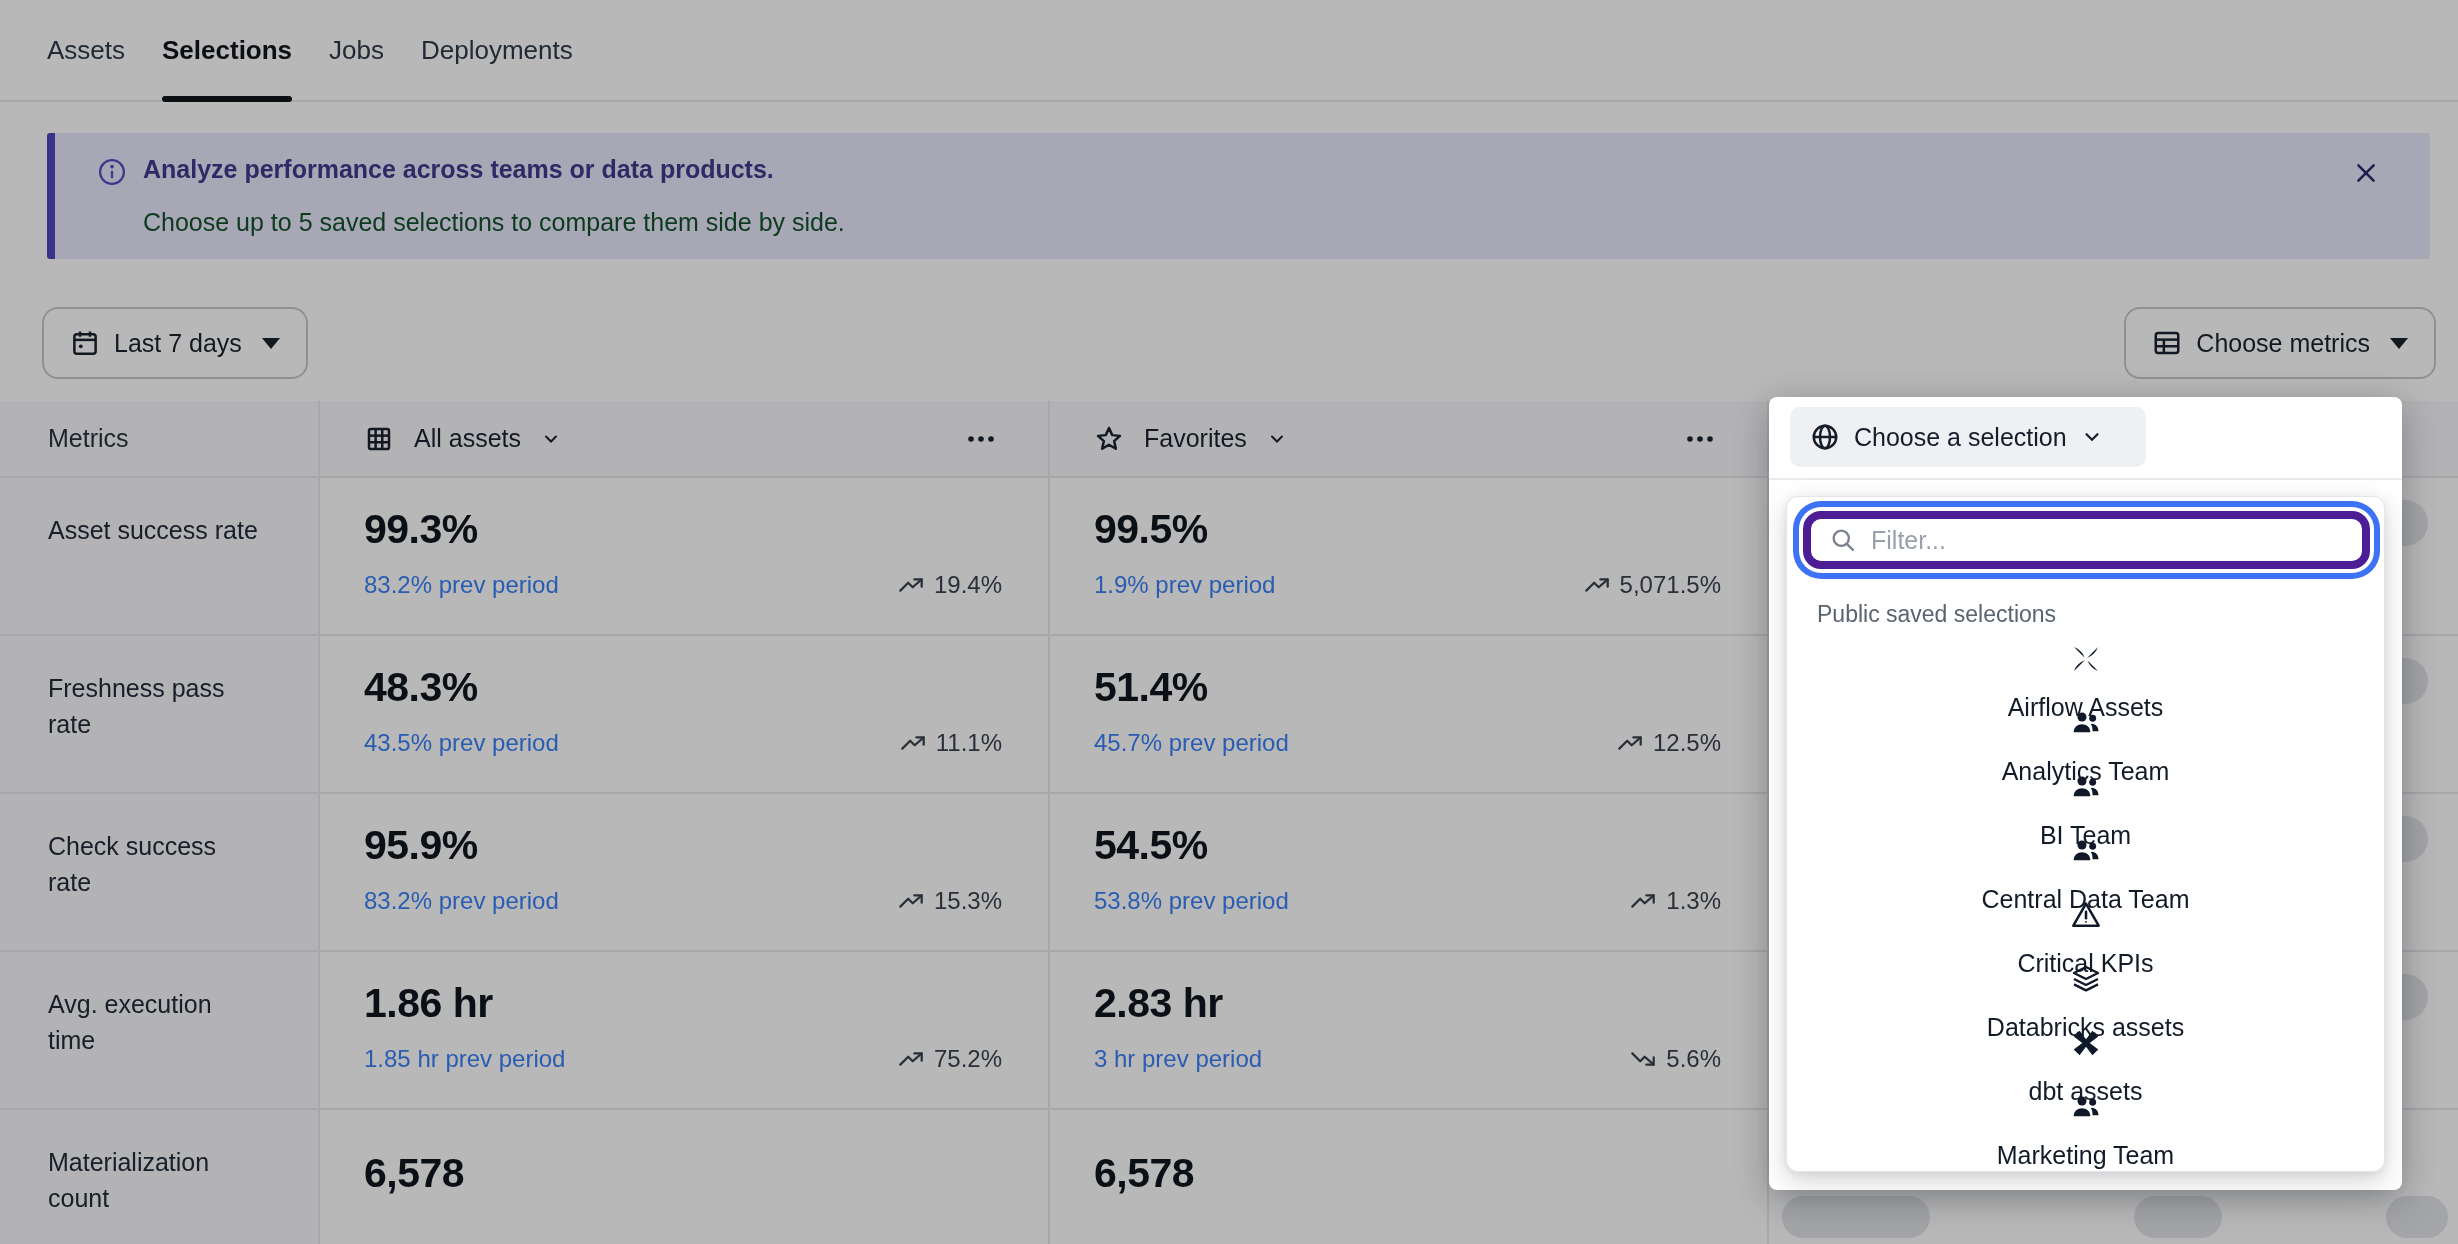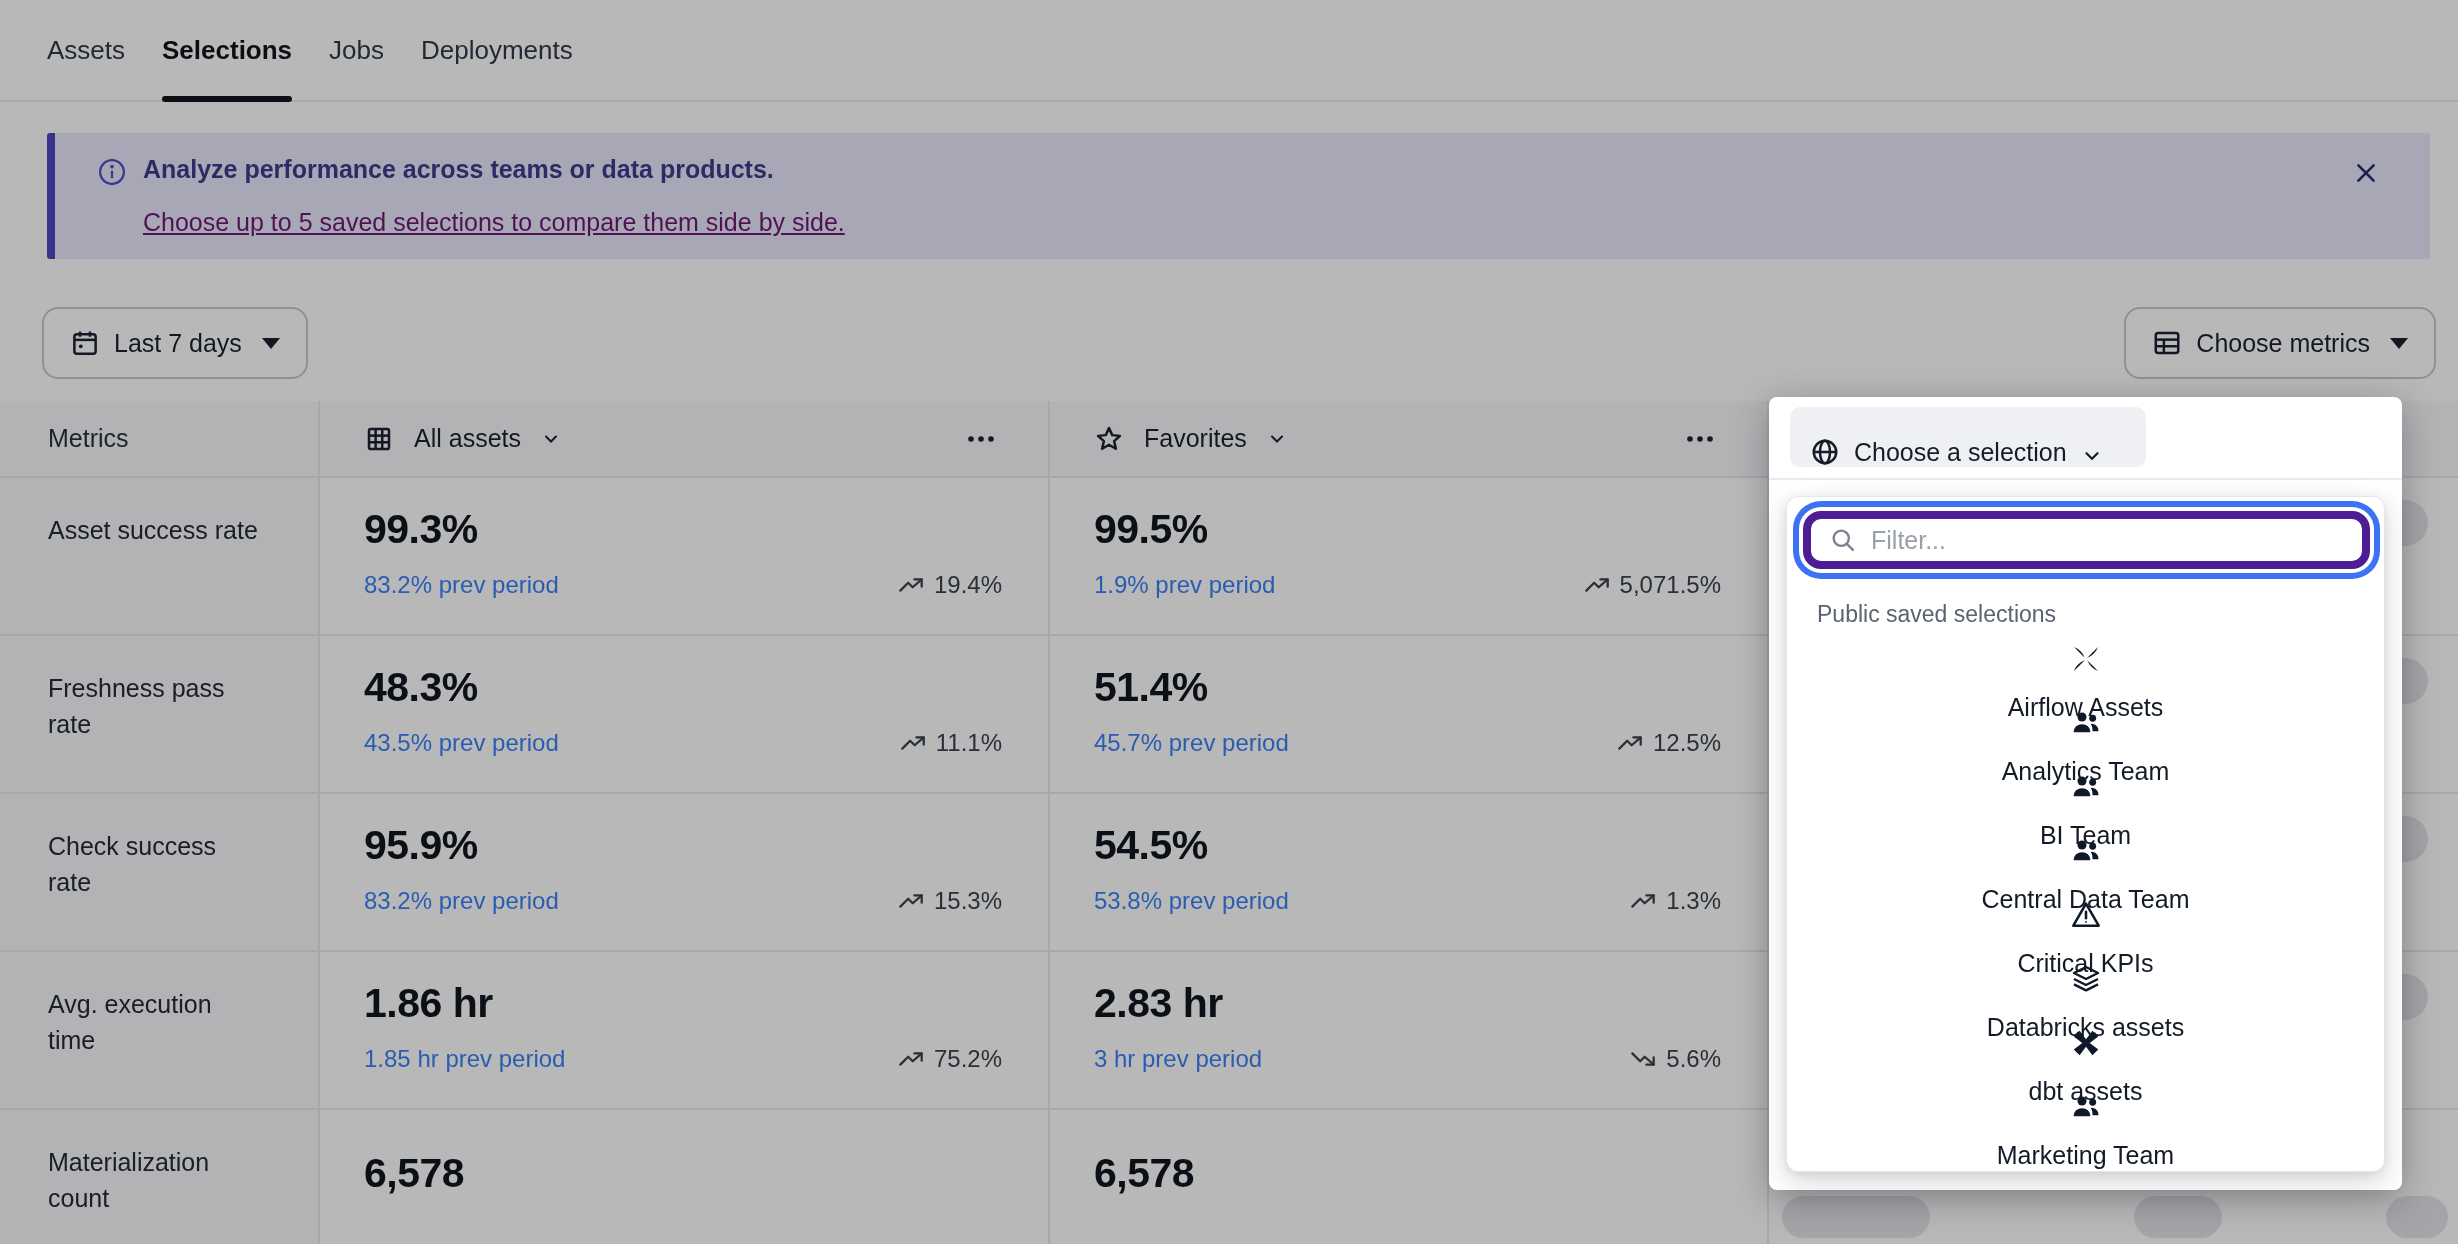--- a/index.html
+++ b/index.html
@@ -32,21 +32,21 @@
     background:#E9E8FB; border-left:8px solid #4F46C0; border-radius:3px;
     z-index:2;
   }
   .banner-icon { position:absolute; left:42px; top:24px; color:#544BC4; }
   .banner-title {
     position:absolute; left:88px; top:22px;
     font-size:25px; font-weight:700; color:#3F3B8C;
   }
   .banner-body {
     position:absolute; left:88px; top:75px;
-    font-size:25px; font-weight:400; color:#701a75;text-decoration:underline;
+    font-size:25px; font-weight:400; color:#14532d;
   }
   .banner-close {
     position:absolute; right:40px; top:16px; width:48px; height:48px;
     display:flex; align-items:center; justify-content:center;
     background:none; border:none; cursor:pointer; color:#2A2A6E;
   }
 
   
   .toolbar { position:absolute; top:307px; left:0; width:2458px; height:72px; z-index:2; }
   .btn {
@@ -100,21 +100,21 @@
   .scrim { position:absolute; inset:0; background:rgba(0,0,0,0.28); z-index:50; }
 
   
   .panel {
     position:absolute; left:1769px; top:397px; width:633px; height:793px;
     background:#fff; border-radius:8px; z-index:60;
     box-shadow:0 8px 36px rgba(10,15,25,0.30);
   }
   .sel-btn {
     position:absolute; left:21px; top:10px; width:356px; height:60px;
-    display:flex; align-items:flex-end; gap:14px; padding:0 20px;
+    display:flex; align-items:center; gap:14px; padding:0 20px;
     background:#EFF0F3; border:none; border-radius:10px; cursor:pointer;
     font-size:25px; font-weight:500; color:#141D29;
     font-family:"Liberation Sans", sans-serif;
   }
   .panel-divider { position:absolute; left:0; right:0; top:81px; height:2px; background:#E8EAED; }
   .menu-card {
     position:absolute; left:17px; top:99px; width:599px; height:676px;
     background:#fff; border:1px solid #E4E6E9; border-radius:12px;
     box-shadow:0 10px 28px rgba(30,35,45,0.18), 0 2px 8px rgba(0,0,0,0.08);
   }

